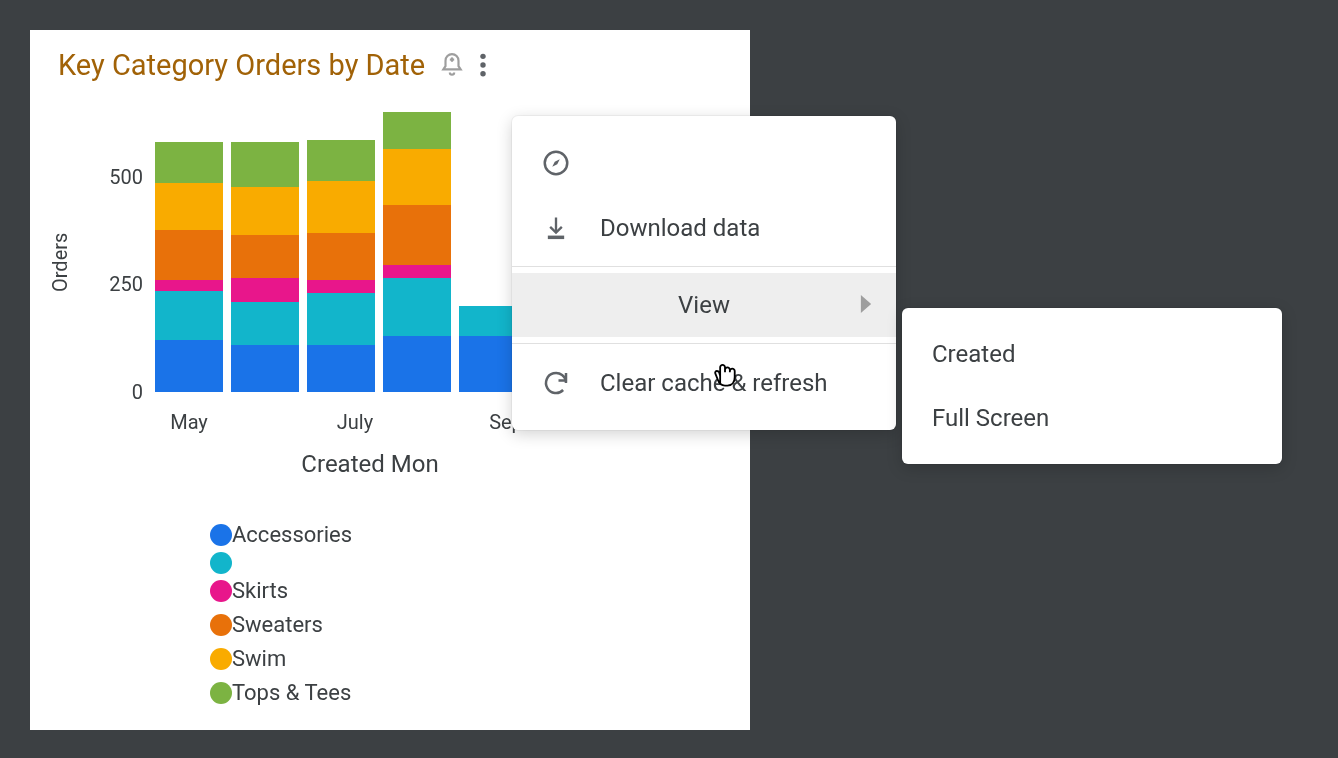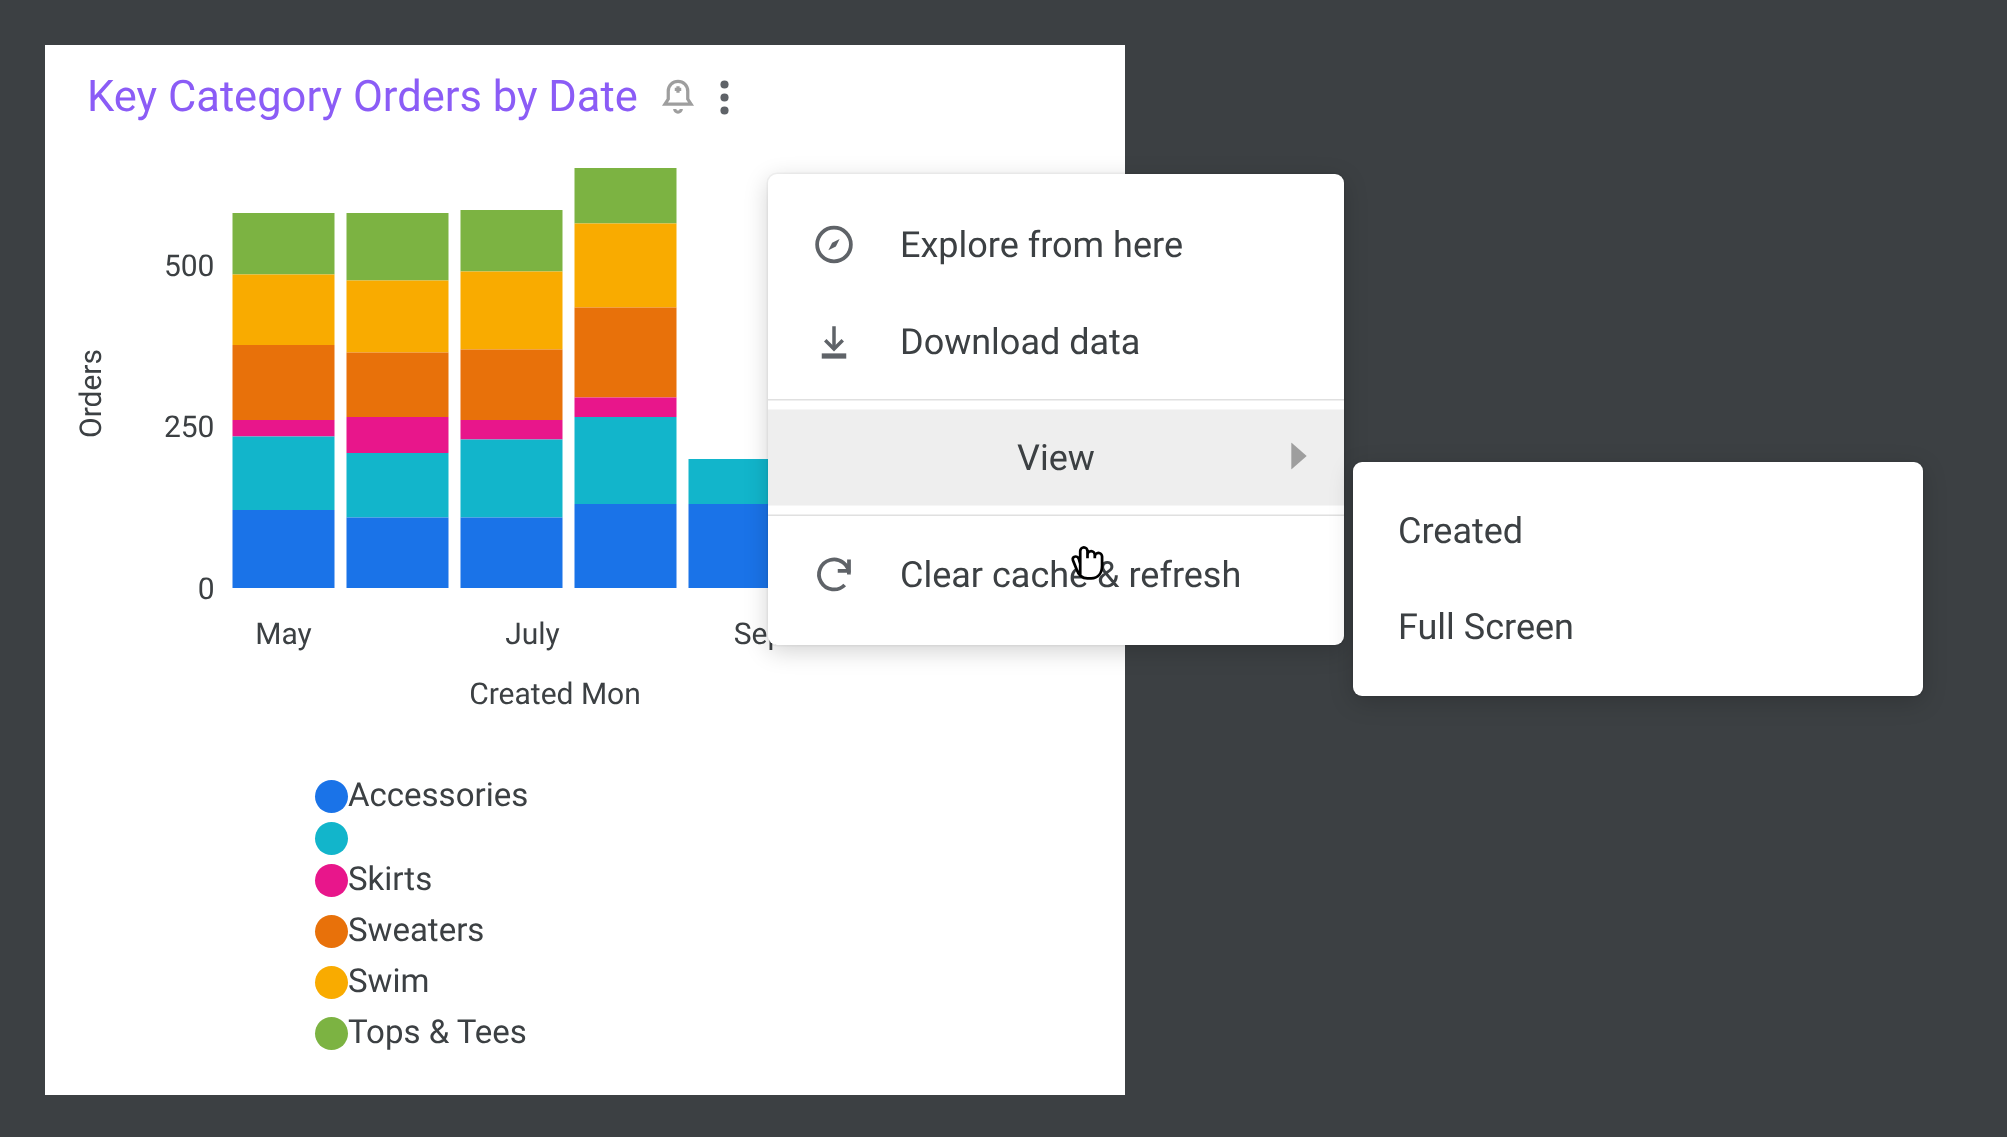--- a/index.html
+++ b/index.html
@@ -18,21 +18,21 @@
     position: relative;
   }
   .header {
     display: flex;
     align-items: center;
     padding: 18px 28px 0 28px;
     gap: 14px;
   }
   .title {
     font-size: 29px;
-    color: #8b5cf6;
+    color: #a16207;
     font-weight: 400;
   }
   .bell-icon svg, .kebab-icon svg { display:block; }
   .chart-area {
     position: relative;
     padding: 30px 0 0 65px;
   }
   .ylabel {
     position: absolute;
     left: 18px;
@@ -81,21 +81,21 @@
   .xtick {
     position: absolute;
     font-size: 20px;
     color: #3c4043;
     transform: translateX(-50%);
   }
   .xlabel {
     margin-left: 60px;
     width: 430px;
     text-align: center;
-    font-size: 20px;
+    font-size: 24px;
     color: #3c4043;
     margin-top: 10px;
   }
   .legend {
     margin: 40px 0 0 180px;
   }
   .legend-item {
     display: flex;
     align-items: center;
     font-size: 22px;
@@ -272,21 +272,20 @@
 </div>
 
 <div class="menu">
   <div class="menu-item">
     <span class="menu-icon">
       <svg width="30" height="30" viewBox="0 0 24 24" fill="none" stroke="#5f6368" stroke-width="2">
         <circle cx="12" cy="12" r="9"></circle>
         <polygon points="15,9 13,13 9,15 11,11" fill="#5f6368" stroke="none"></polygon>
       </svg>
     </span>
-    <span>Explore from here</span>
   </div>
   <div class="menu-item">
     <span class="menu-icon">
       <svg width="28" height="28" viewBox="0 0 24 24" fill="none" stroke="#5f6368" stroke-width="2">
         <path d="M12 3v12"></path>
           <path d="M7 11l5 5 5-5"></path>
           <path d="M5 20h14" stroke-width="3"></path>
       </svg>
     </span>
     <span>Download data</span>

